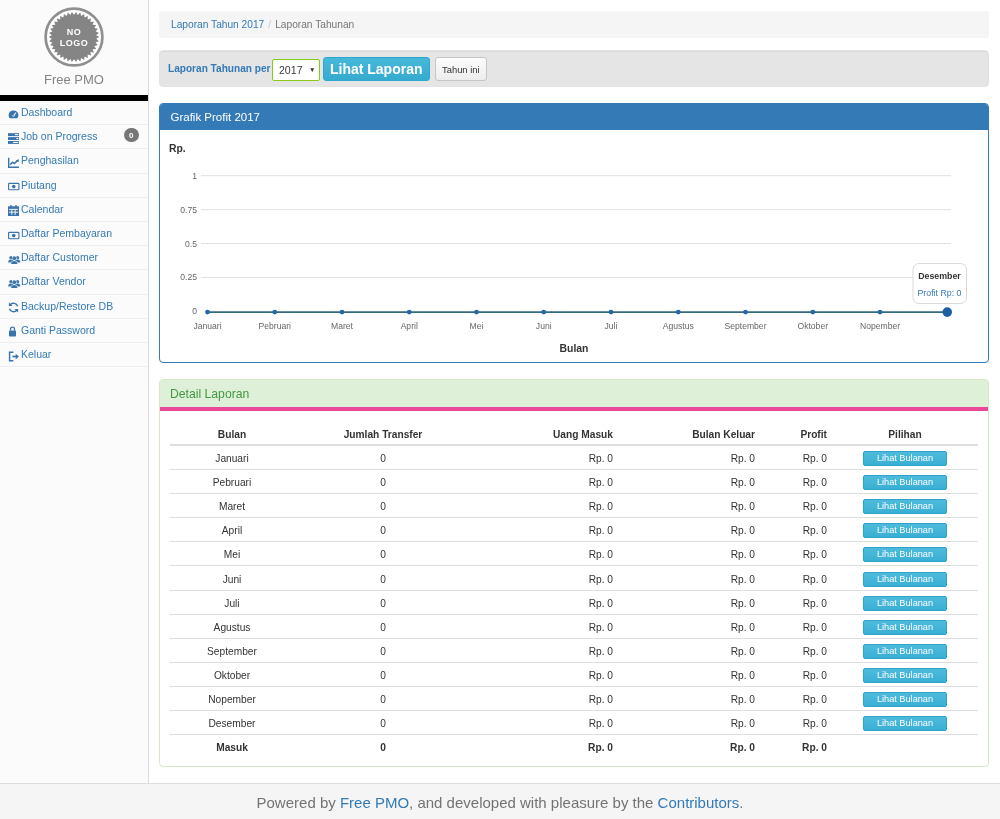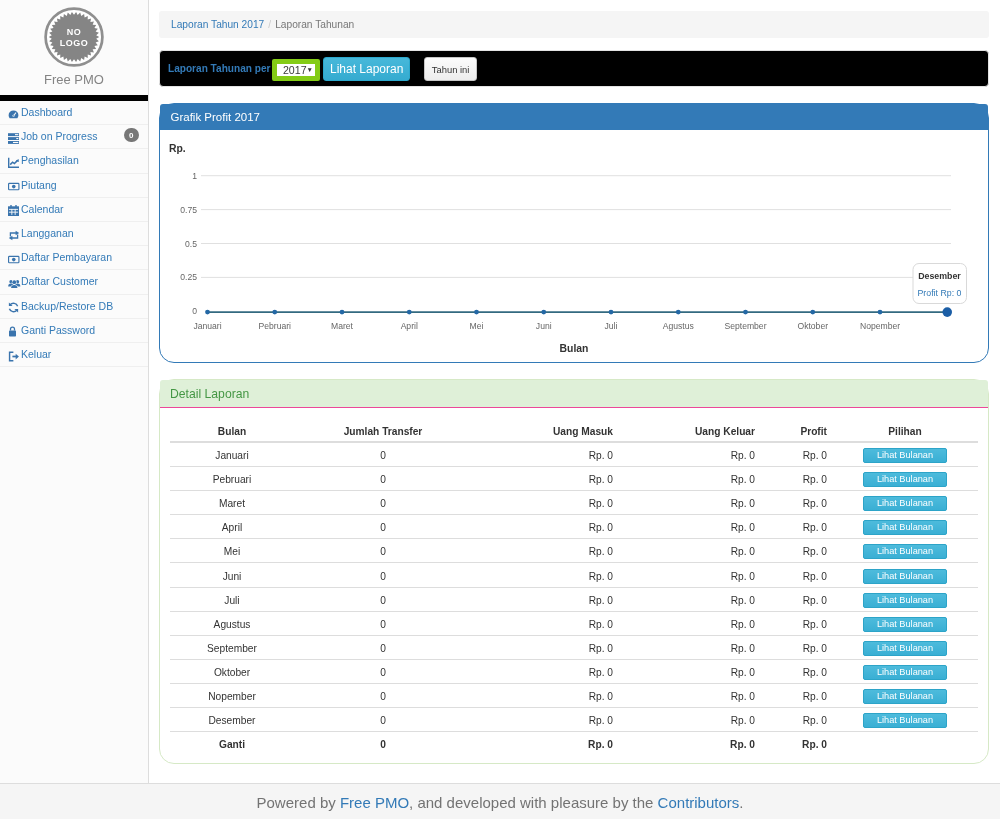--- a/index.html
+++ b/index.html
@@ -44,49 +44,49 @@
 .chev { position:absolute; right:8px; top:0.5px; color:#909090; font-size:11.5px; }
 
 #main { flex:1 1 auto; padding:11px 12px 0 10px; background:#fff; }
 .breadcrumb {
   background:#f5f5f5; border-radius:3px;
   padding:5px 12px; margin:0 0 12px 0;
   color:#777; font-size:10.2px; line-height:17px;
 }
 .breadcrumb .sep { color:#ccc; padding:0 4px; }
 .well {
-  background:#000000; border:1px solid #e3e3e3; border-radius:4px;
+  background:#e5e5e5; border:1px solid #e3e3e3; border-radius:4px;
   box-shadow:inset 0 1px 1px rgba(0,0,0,.05);
   padding:5px 8px; margin-bottom:16px;
   height:37px;
   display:flex; align-items:center;
 }
 .well label { color:#337ab7; font-weight:bold; font-size:10.1px; margin-right:1.5px; }
 .sel {
   width:48.5px; height:22px; background:#fff;
-  border:5px solid #84cc16; border-radius:2px;
+  border:1px solid #84cc16; border-radius:2px;
   display:inline-flex; align-items:center; justify-content:space-between;
   padding:0 4px 0 6px; font-size:10.6px; color:#3b3b3b;
   margin-right:2.5px; margin-top:2px;
 }
 .sel .car { font-size:6.5px; color:#333; }
 .btn {
   display:inline-block; border-radius:3px; font-size:9.6px;
   line-height:13px; text-align:center;
   border:1px solid transparent;
 }
-.btn-info { background:linear-gradient(#47b8da,#35abd0); border-color:#2ca8cc; color:#fff; padding:4.5px 6px; font-size:12px; margin-top:1px; }
-.btn-default { background:linear-gradient(#fcfcfc,#ededed); border-color:#c6c6c6; color:#333; margin-left:14px; padding:4.5px 6.5px; font-size:9.4px; margin-top:1px; }
-
-.panel { border-radius:15px; margin-bottom:17px; background:#fff; }
+.btn-info { background:linear-gradient(#47b8da,#35abd0); border-color:#2ca8cc; color:#fff; padding:4.5px 6px; font-size:14px; margin-top:1px;font-weight:bold; }
+.btn-default { background:linear-gradient(#fcfcfc,#ededed); border-color:#c6c6c6; color:#333; margin-left:5px; padding:4.5px 6.5px; font-size:9.4px; margin-top:1px; }
+
+.panel { border-radius:4px; margin-bottom:17px; background:#fff; }
 .panel-primary { border:1px solid #337ab7; margin-bottom:16px; }
 .panel-primary > .ph { background:#337ab7; color:#fff; border-radius:3px 3px 0 0; }
 .ph { padding:6px 10.5px; font-size:11.5px; line-height:14px; }
 .panel-success { border:1px solid #d6e9c6; }
-.panel-success > .ph { background:#dff0d8; color:#459745; border-bottom:1px solid #ec4899; border-radius:3px 3px 0 0; padding:5.5px 10px; font-size:12.2px; line-height:16px; }
+.panel-success > .ph { background:#dff0d8; color:#459745; border-bottom:4px solid #ec4899; border-radius:3px 3px 0 0; padding:5.5px 10px; font-size:12.2px; line-height:16px; }
 #chartbody { position:relative; height:232px; }
 
 .pbody { padding:10px 10px 8px; }
 table.tbl { width:100%; border-collapse:collapse; font-size:10.2px; }
 table.tbl th { font-weight:bold; padding:6px 5px 2px; border-bottom:2px solid #ddd; line-height:15px; }
 table.tbl td { padding:5.1px 5px 3px; border-top:1px solid #ddd; line-height:15px; }
 table.tbl tr.r1 td { border-top:none; }
 .cc { text-align:center; } .rr { text-align:right; }
 .btn-xs2 {
   display:block; width:84px; margin:0 auto; background:linear-gradient(#4dbbdc,#3aafd4); border:1px solid #2da4c8; color:#fff;
@@ -142,40 +142,44 @@
               <rect fill="#3a74ad" x="2.3" y="0" width="1.4" height="2.2"></rect>
               <rect fill="#3a74ad" x="7.3" y="0" width="1.4" height="2.2"></rect>
               <rect fill="#3a74ad" x="0" y="1.3" width="11" height="9.7"></rect>
               <g fill="#fbfbfb">
                 <rect x="0.9" y="3.9" width="9.2" height="0.9"></rect>
                 <rect x="0.9" y="6.7" width="9.2" height="0.9"></rect>
                 <rect x="3.4" y="3.9" width="0.9" height="6"></rect>
                 <rect x="6.7" y="3.9" width="0.9" height="6"></rect>
               </g>
             </svg></span>Calendar</li>
-        <li><span class="ic"><svg width="12" height="11" viewBox="0 0 12 11" style="margin-right:1px">
-              <path fill="none" stroke="#3a74ad" stroke-width="1.3" d="M2.4,6.5 V3 H8"></path>
-              <polygon fill="#3a74ad" points="7.6,0.8 11.2,3 7.6,5.2"></polygon>
-              <path fill="none" stroke="#3a74ad" stroke-width="1.3" d="M9.6,4.5 V8 H4"></path>
-              <polygon fill="#3a74ad" points="4.4,5.8 0.8,8 4.4,10.2"></polygon>
-            </svg></span>Langganan</li>
         <li><span class="ic"><svg width="11.5" height="11" viewBox="0 0 12 11" style="margin-right:1.5px">
               <rect x="0.6" y="2.3" width="10.8" height="6.6" rx="0.8" fill="none" stroke="#3a74ad" stroke-width="1.2"></rect>
               <circle cx="6" cy="5.6" r="1.9" fill="#3a74ad"></circle>
             </svg></span>Daftar Pembayaran</li>
         <li><span class="ic"><svg width="12.5" height="11" viewBox="0 0 13 11" style="margin-right:1.5px">
               <circle cx="3.1" cy="3.6" r="1.7" fill="#3a74ad"></circle>
               <circle cx="9.9" cy="3.6" r="1.7" fill="#3a74ad"></circle>
               <path fill="#3a74ad" d="M0.2,8.5 a2.9,2.9 0 0 1 5.8,0 z"></path>
               <path fill="#3a74ad" d="M7,8.5 a2.9,2.9 0 0 1 5.8,0 z"></path>
               <circle cx="6.5" cy="4.1" r="2.5" fill="#fbfbfb"></circle>
               <circle cx="6.5" cy="4.1" r="2" fill="#3a74ad"></circle>
               <path fill="#fbfbfb" d="M2.6,10.4 a3.9,3.9 0 0 1 7.8,0 z"></path>
               <path fill="#3a74ad" d="M3.2,10.3 a3.3,3.3 0 0 1 6.6,0 z"></path>
             </svg></span>Daftar Customer</li>
+        <li><span class="ic"><svg width="12.5" height="11" viewBox="0 0 13 11" style="margin-right:1.5px">
+              <circle cx="3.1" cy="3.6" r="1.7" fill="#3a74ad"></circle>
+              <circle cx="9.9" cy="3.6" r="1.7" fill="#3a74ad"></circle>
+              <path fill="#3a74ad" d="M0.2,8.5 a2.9,2.9 0 0 1 5.8,0 z"></path>
+              <path fill="#3a74ad" d="M7,8.5 a2.9,2.9 0 0 1 5.8,0 z"></path>
+              <circle cx="6.5" cy="4.1" r="2.5" fill="#fbfbfb"></circle>
+              <circle cx="6.5" cy="4.1" r="2" fill="#3a74ad"></circle>
+              <path fill="#fbfbfb" d="M2.6,10.4 a3.9,3.9 0 0 1 7.8,0 z"></path>
+              <path fill="#3a74ad" d="M3.2,10.3 a3.3,3.3 0 0 1 6.6,0 z"></path>
+            </svg></span>Daftar Vendor</li>
         <li><span class="ic"><svg width="11" height="11" viewBox="0 0 11 11">
               <path fill="none" stroke="#3a74ad" stroke-width="1.4" d="M9.6,4.2 A4.3,4.3 0 0 0 2.2,2.8"></path>
               <polygon fill="#3a74ad" points="0.9,0.4 0.9,4.1 4.6,4.1"></polygon>
               <path fill="none" stroke="#3a74ad" stroke-width="1.4" d="M1.4,6.8 a4.3,4.3 0 0 0 7.4,1.4"></path>
               <polygon fill="#3a74ad" points="10.1,10.6 10.1,6.9 6.4,6.9"></polygon>
             </svg></span>Backup/Restore DB</li>
         <li><span class="ic"><svg width="9" height="11" viewBox="0 0 9 11">
               <path fill="none" stroke="#3a74ad" stroke-width="1.3" d="M2.5,4.6 V3.1 a2,2 0 0 1 4,0 V4.6"></path>
               <rect fill="#3a74ad" x="1" y="4.6" width="7" height="5.9" rx="0.7"></rect>
             </svg></span>Ganti Password</li>
@@ -247,21 +251,21 @@
               <col style="width:146px">
             <col style="width:142px">
               <col style="width:72px">
               <col>
           </colgroup>
           <thead>
             <tr>
                 <th class="cc">Bulan</th>
                 <th class="cc">Jumlah Transfer</th>
                 <th class="rr">Uang Masuk</th>
-                <th class="rr">Uang Keluar</th>
+                <th class="rr">Bulan Keluar</th>
                 <th class="rr">Profit</th>
                 <th class="cc">Pilihan</th>
               </tr>
           </thead>
           <tbody>
               <tr class="r1">
                 <td class="cc">Januari</td>
                 <td class="cc">0</td>
                 <td class="rr">Rp. 0</td>
                 <td class="rr">Rp. 0</td>
@@ -374,21 +378,21 @@
                 <td class="cc">Desember</td>
                 <td class="cc">0</td>
                 <td class="rr">Rp. 0</td>
                 <td class="rr">Rp. 0</td>
                 <td class="rr">Rp. 0</td>
                 <td class="cc">
                   <span class="btn-xs2">Lihat Bulanan</span>
                 </td>
               </tr>
               <tr style="font-weight:bold">
-                <td class="cc">Ganti</td>
+                <td class="cc">Masuk</td>
                 <td class="cc">0</td>
                 <td class="rr">Rp. 0</td>
                 <td class="rr">Rp. 0</td>
                 <td class="rr">Rp. 0</td>
                 <td></td>
               </tr>
             </tbody>
         </table>
       </div>
     </div>

